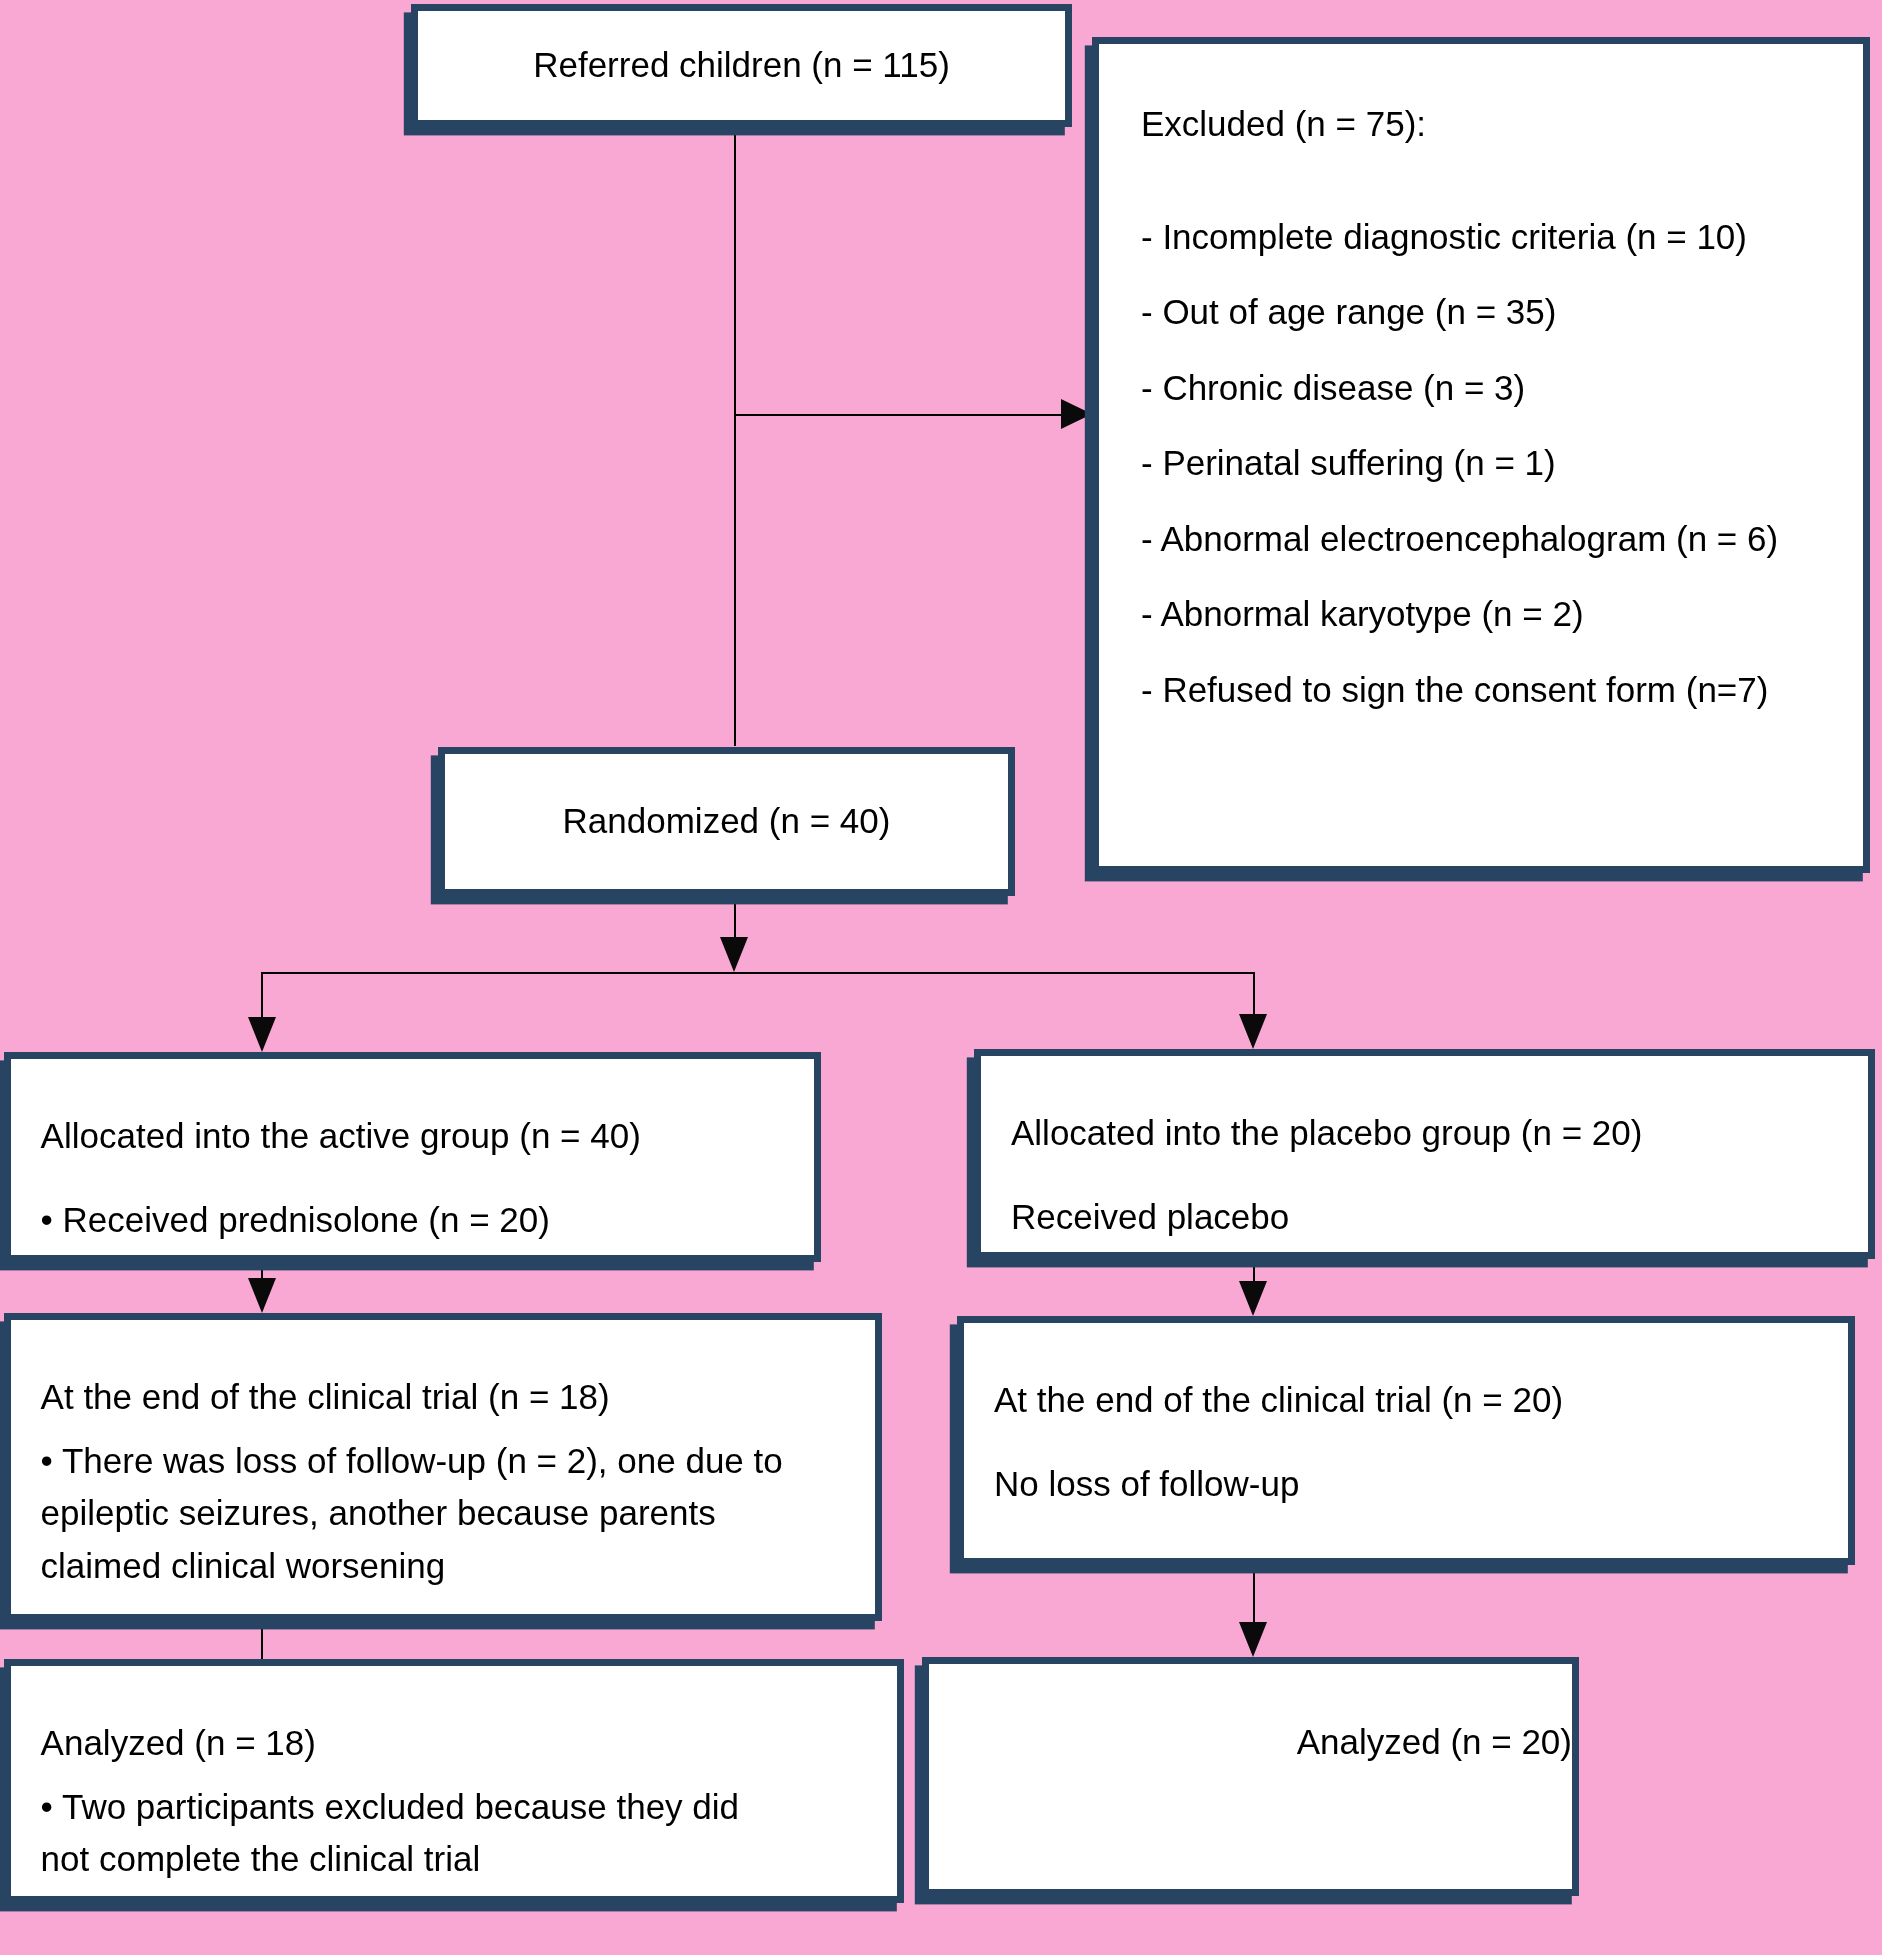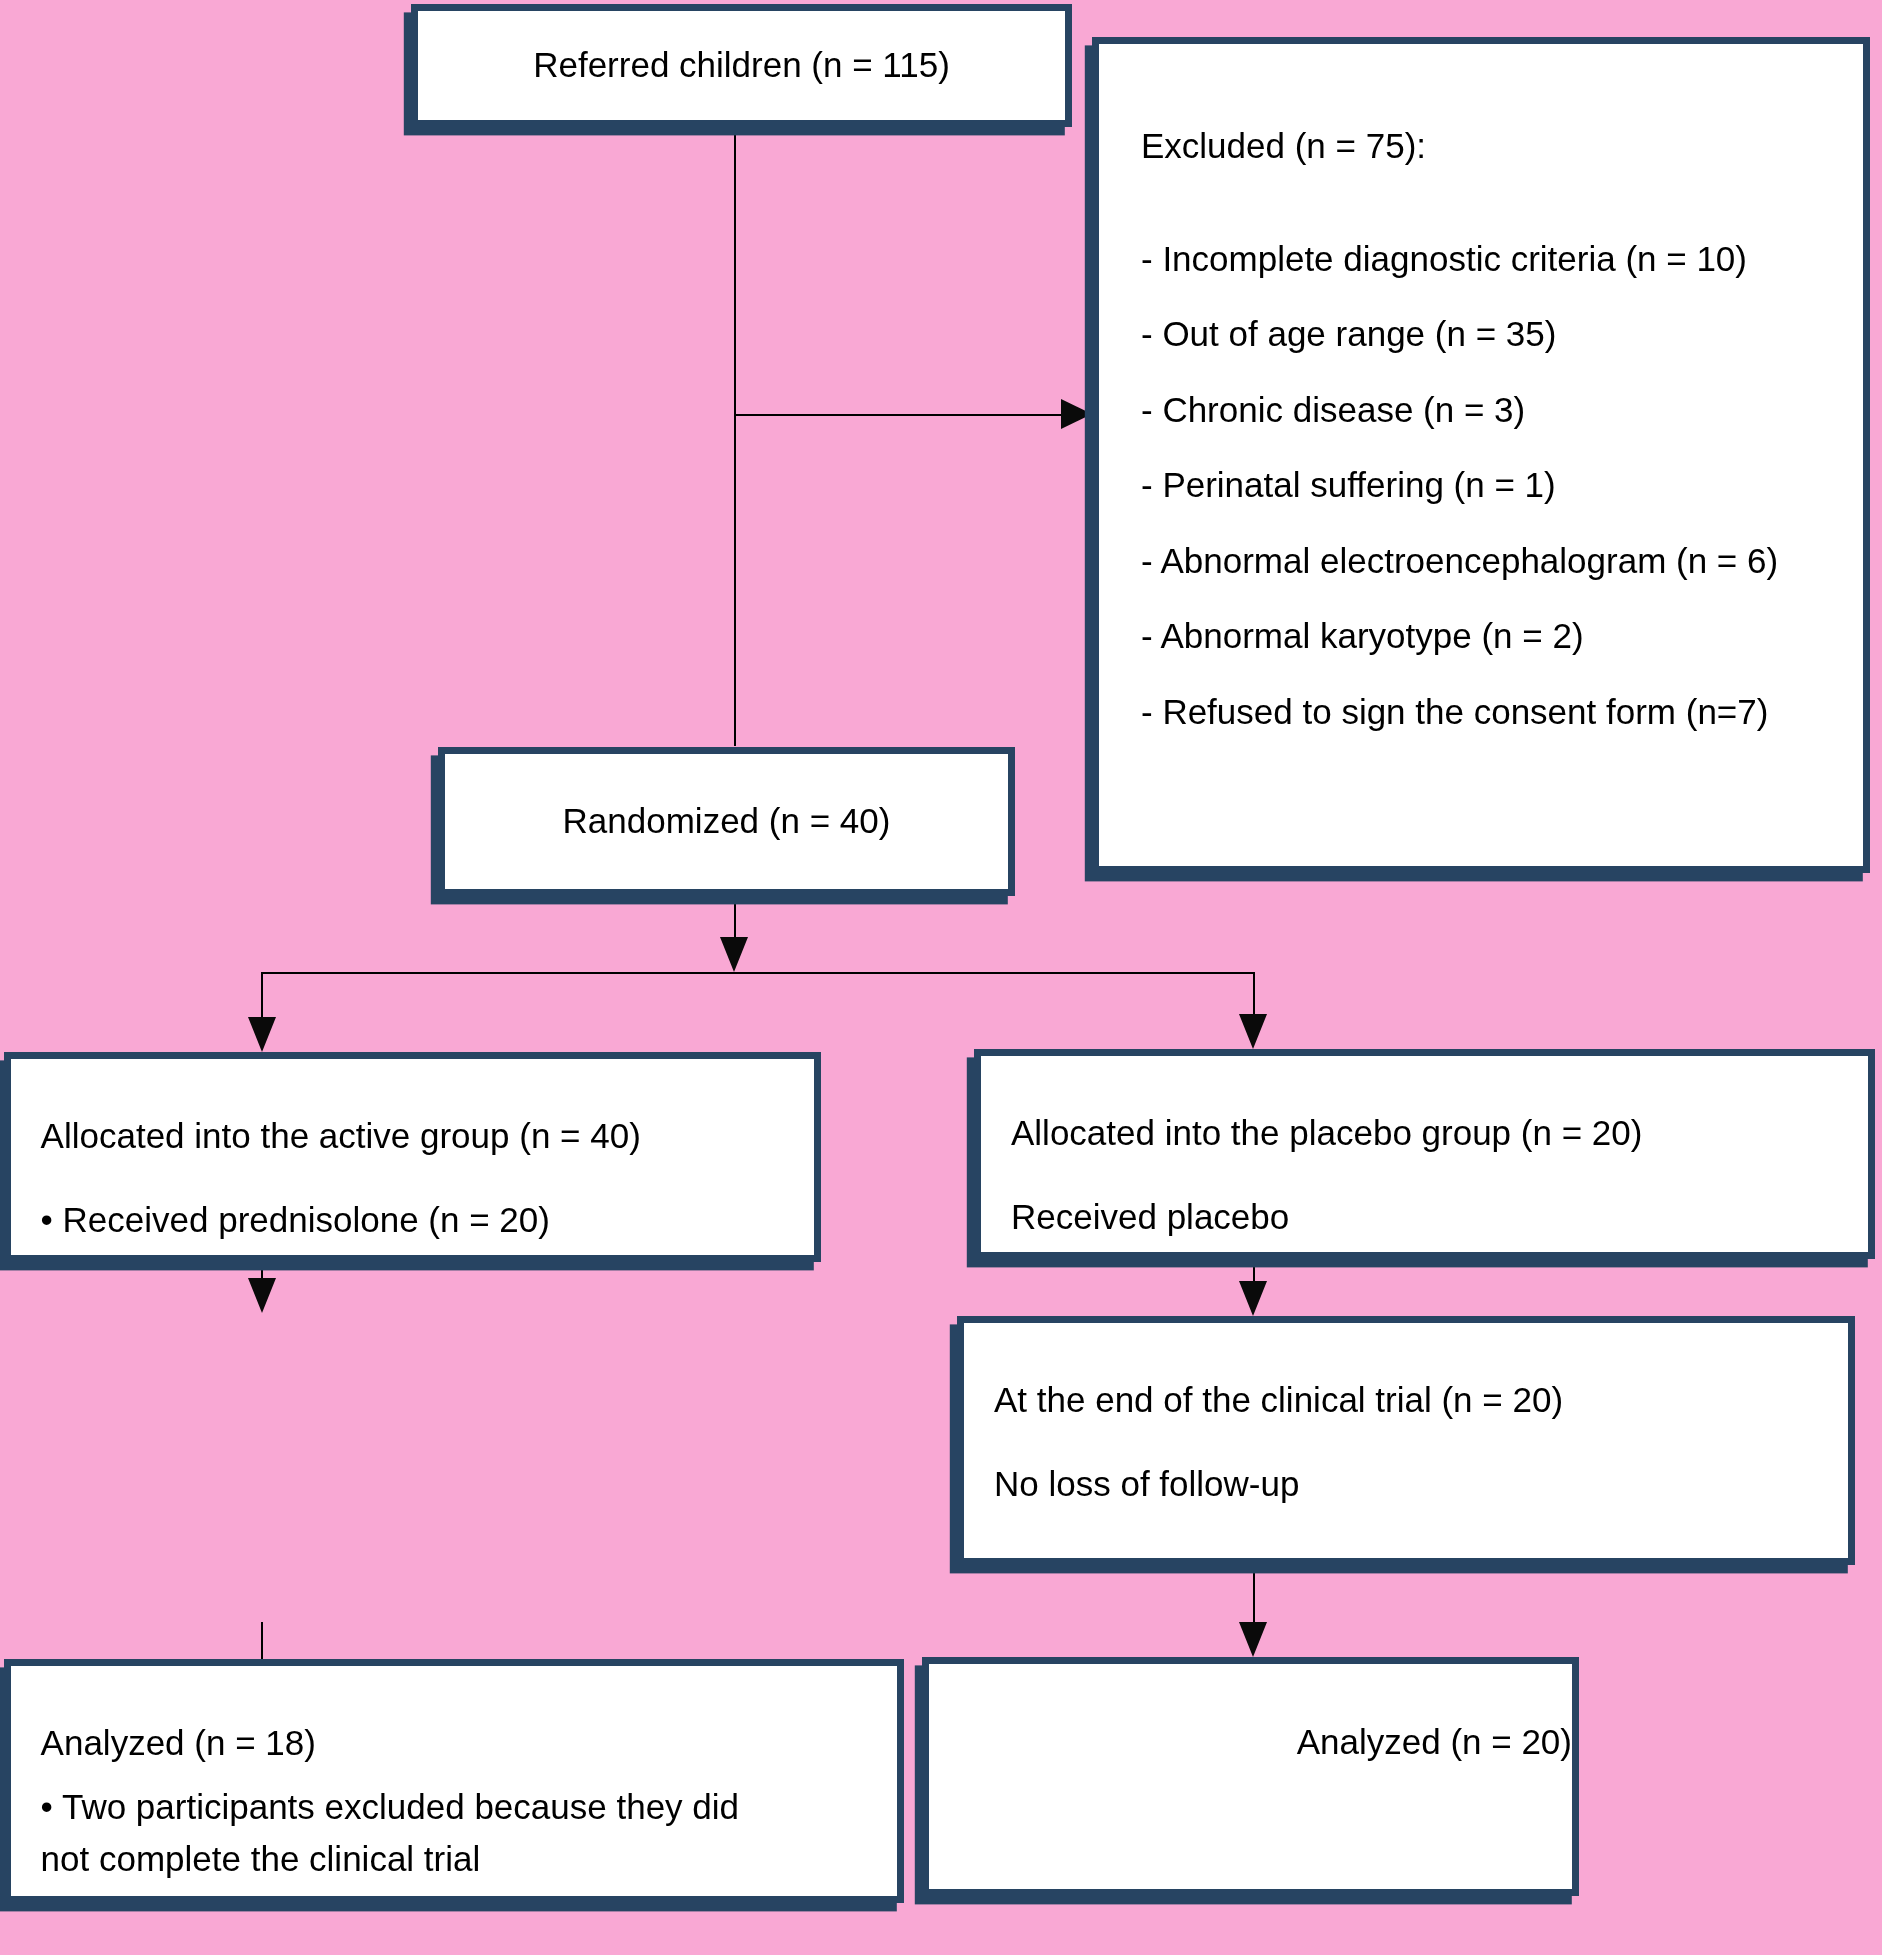--- a/index.html
+++ b/index.html
@@ -14,21 +14,21 @@
   }
   .center-text{display:flex;align-items:center;justify-content:center;text-align:center;}
   .vline{position:absolute;width:1.8px;background:#000;}
   .hline{position:absolute;height:1.8px;background:#000;}
   .arrow-down{position:absolute;width:0;height:0;
     border-left:14.5px solid transparent;border-right:14.5px solid transparent;
     border-top:35px solid #0a0a0a;}
   .arrow-right{position:absolute;width:0;height:0;
     border-top:15.7px solid transparent;border-bottom:15.7px solid transparent;
     border-left:31px solid #0a0a0a;}
-  .pad-list{padding:76px 36px 36px 42px;}
+  .pad-list{padding:54px 36px 36px 42px;}
   .pad-block{padding:51px 30px 24px 30px;}
   .list-title{margin:0 0 60px 0;}
   .list-item{margin:0 0 23px 0;}
   .block-title{margin:0;}
   .block-detail{margin:31px 0 0 0;}
   .block-detail-tight{margin:11px 0 0 0;}
 </style>
 </head>
 <body>
 
@@ -82,20 +82,24 @@
   <div class="box pad-block" style="left:3.6px;top:1052px;width:817px;height:210px;">
     <p class="block-title">Allocated into the active group (n = 40)</p>
     <p class="block-detail">• Received prednisolone (n = 20)</p>
   </div>
 
   <div class="box pad-block" style="left:974px;top:1049px;width:901px;height:210px;">
     <p class="block-title">Allocated into the placebo group (n = 20)</p>
     <p class="block-detail">Received placebo</p>
   </div>
 
+  <div class="box pad-block" style="left:3.6px;top:1313px;width:878px;height:308px;">
+    <p class="block-title">At the end of the clinical trial (n = 18)</p>
+    <p class="block-detail-tight" style="max-width:777px;">• There was loss of follow-up (n = 2), one due to epileptic seizures, another because parents claimed clinical worsening</p>
+  </div>
 
   <div class="box pad-block" style="left:957px;top:1316px;width:898px;height:249px;">
     <p class="block-title">At the end of the clinical trial (n = 20)</p>
     <p class="block-detail">No loss of follow-up</p>
   </div>
 
   <div class="box pad-block" style="left:3.6px;top:1659px;width:900px;height:244px;">
     <p class="block-title">Analyzed (n = 18)</p>
     <p class="block-detail-tight" style="max-width:729px;">• Two participants excluded because they did not complete the clinical trial</p>
   </div>

